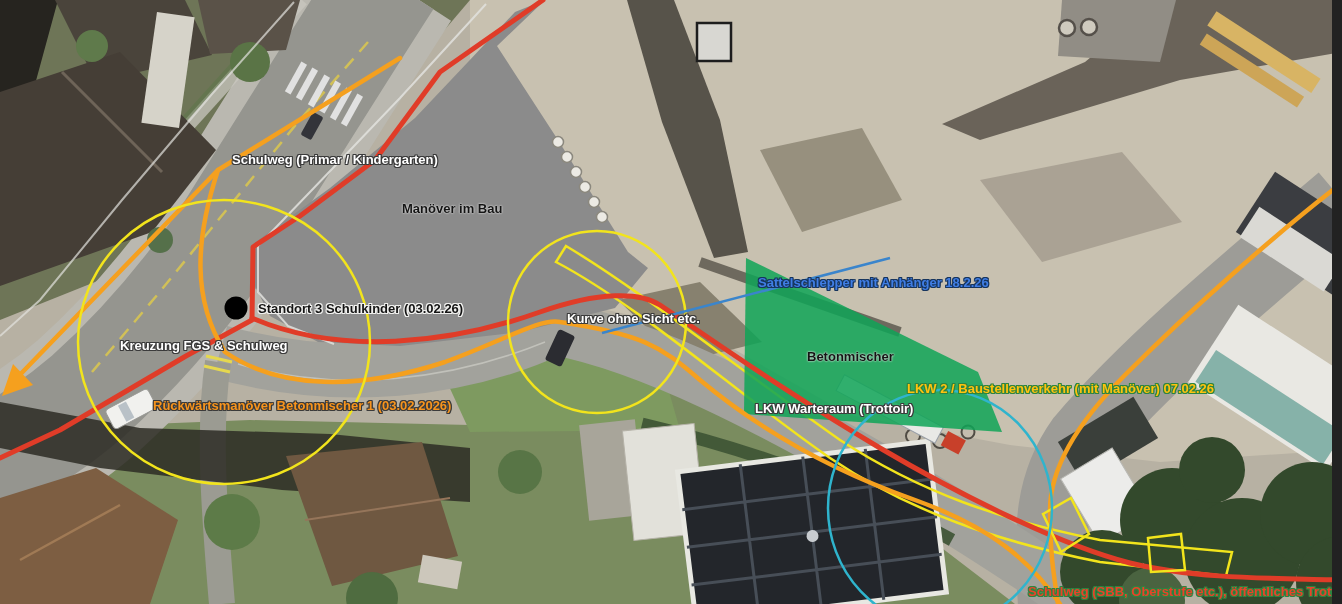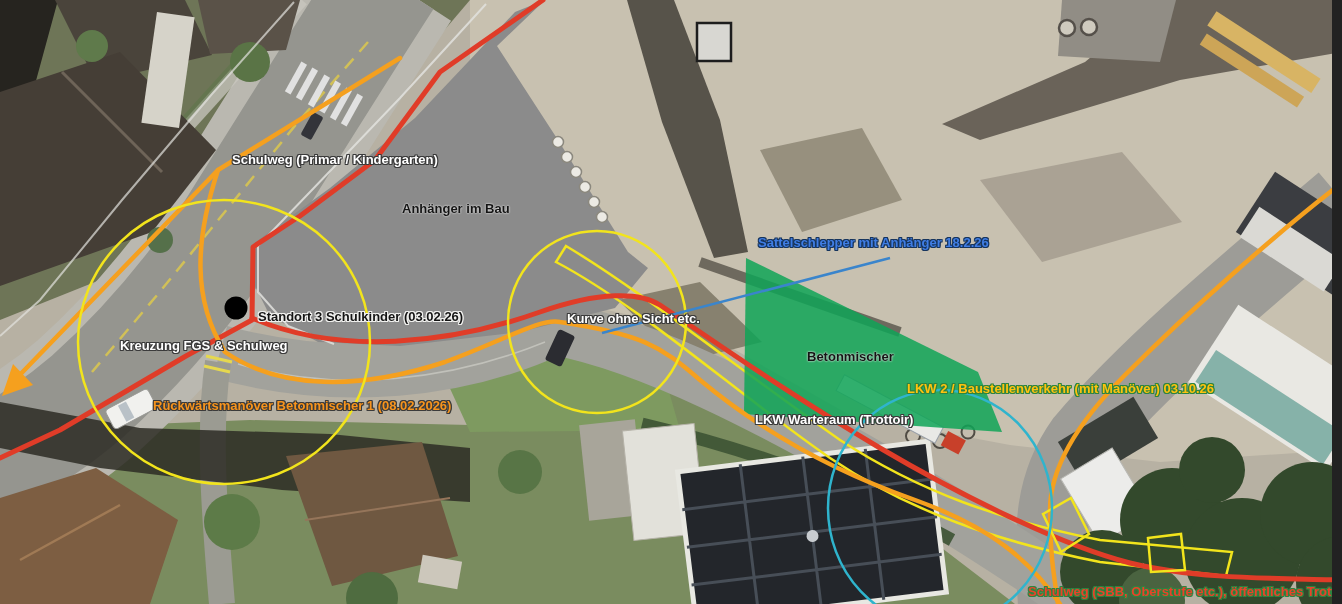--- a/index.html
+++ b/index.html
@@ -10,26 +10,26 @@
   }
   html,body{margin:0;padding:0;background:#222;}
   #map{position:relative;width:1332px;height:604px;overflow:hidden;
        font-family:"Liberation Sans",sans-serif;background:#b7b1a3;}
   #map svg{position:absolute;left:0;top:0;}
   .lbl{position:absolute;font-weight:bold;font-size:13px;line-height:14px;
        white-space:nowrap;z-index:6;}
   .halo-dark{text-shadow:-1px -1px 0 #3b3b3b,1px -1px 0 #3b3b3b,-1px 1px 0 #3b3b3b,
     1px 1px 0 #3b3b3b,0 -1px 0 #3b3b3b,0 1px 0 #3b3b3b,-1px 0 0 #3b3b3b,1px 0 0 #3b3b3b;}
   .halo-navy{text-shadow:-1px -1px 0 #17355e,1px -1px 0 #17355e,-1px 1px 0 #17355e,
-    1px 1px 0 #17355e,0 -1px 0 #17355e,0 1px 0 #17355e,-1px 0 0 #17355e,1px 0 0 #17355e;}
+    1px 1px 0 #17355e,0 -1px 0 #17355e,0 1px 0 #17355e,-1px 0 0 #17355e,1px 0 0 #17355e;margin-top:40px;}
   .halo-green{text-shadow:-1px -1px 0 var(--halo-green),1px -1px 0 var(--halo-green),
     -1px 1px 0 var(--halo-green),1px 1px 0 var(--halo-green),0 -1px 0 var(--halo-green),
     0 1px 0 var(--halo-green),-1px 0 0 var(--halo-green),1px 0 0 var(--halo-green);}
   .halo-light{text-shadow:-1px -1px 0 #f0f0ee,1px -1px 0 #f0f0ee,-1px 1px 0 #f0f0ee,
-    1px 1px 0 #f0f0ee,0 -1px 0 #f0f0ee,0 1px 0 #f0f0ee,-1px 0 0 #f0f0ee,1px 0 0 #f0f0ee;margin-top:8px;}
+    1px 1px 0 #f0f0ee,0 -1px 0 #f0f0ee,0 1px 0 #f0f0ee,-1px 0 0 #f0f0ee,1px 0 0 #f0f0ee;}
   .halo-faint{text-shadow:0 0 2px rgba(235,235,235,.8),0 0 2px rgba(235,235,235,.8);}
   .c-white{color:#ffffff}.c-black{color:#141414}.c-blue{color:var(--label-blue)}
   .c-cyan{color:var(--label-cyan)}.c-orange{color:var(--label-orange)}
   .c-gold{color:var(--label-gold)}.c-red{color:var(--label-red)}
   .stroke-red{stroke:var(--route-red);stroke-width:5;fill:none;stroke-linejoin:round;stroke-linecap:round}
   .stroke-orange{stroke:var(--route-orange);stroke-width:4.5;fill:none;stroke-linejoin:round;stroke-linecap:round}
   .stroke-yellow{stroke:var(--highlight-yellow);stroke-width:2.5;fill:none}
   .stroke-cyan{stroke:var(--zone-cyan);stroke-width:2.5;fill:none}
   .stroke-blue{stroke:var(--connector-blue);stroke-width:2.5;fill:none}
 </style>
@@ -204,23 +204,23 @@
     <polygon points="1043,514 1071,498 1089,534 1061,552" fill="rgba(250,244,130,0.25)" class="stroke-yellow" stroke-width="2"></polygon>
     <polygon points="1148,538 1181,534 1185,570 1151,572" fill="none" class="stroke-yellow" stroke-width="2"></polygon>
 
     <ellipse cx="940" cy="508" rx="112" ry="118" class="stroke-cyan"></ellipse>
     <path class="stroke-blue" d="M890,258 L602,333"></path>
 
     <circle cx="236" cy="308" r="11.5" fill="#000000"></circle>
   </svg>
 
   <div class="lbl c-white halo-dark" style="left:232px;top:153px">Schulweg (Primar / Kindergarten)</div>
-  <div class="lbl c-black halo-faint" style="left:402px;top:202px">Anhänger im Bau</div>
+  <div class="lbl c-black halo-faint" style="left:402px;top:202px">Manöver im Bau</div>
   <div class="lbl c-blue halo-navy" style="left:758px;top:236px">Sattelschlepper mit Anhänger 18.2.26</div>
   <div class="lbl c-black halo-light" style="left:258px;top:302px">Standort 3 Schulkinder (03.02.26)</div>
   <div class="lbl c-white halo-dark" style="left:567px;top:312px">Kurve ohne Sicht etc.</div>
   <div class="lbl c-white halo-dark" style="left:120px;top:339px">Kreuzung FGS &amp; Schulweg</div>
   <div class="lbl c-black halo-faint" style="left:807px;top:350px">Betonmischer</div>
-  <div class="lbl c-orange halo-dark" style="left:153px;top:399px">Rückwärtsmanöver Betonmischer 1 (08.02.2026)</div>
-  <div class="lbl c-gold halo-green" style="left:907px;top:382px">LKW 2 / Baustellenverkehr (mit Manöver) 03.10.26</div>
-  <div class="lbl c-white halo-dark" style="left:755px;top:413px">LKW Warteraum (Trottoir)</div>
+  <div class="lbl c-orange halo-dark" style="left:153px;top:399px">Rückwärtsmanöver Betonmischer 1 (03.02.2026)</div>
+  <div class="lbl c-gold halo-green" style="left:907px;top:382px">LKW 2 / Baustellenverkehr (mit Manöver) 07.02.26</div>
+  <div class="lbl c-white halo-dark" style="left:755px;top:402px">LKW Warteraum (Trottoir)</div>
   <div class="lbl c-red halo-green" style="left:1028px;top:585px">Schulweg (SBB, Oberstufe etc.), öffentliches Trottoir</div>
 </div>
 
 </body></html>

